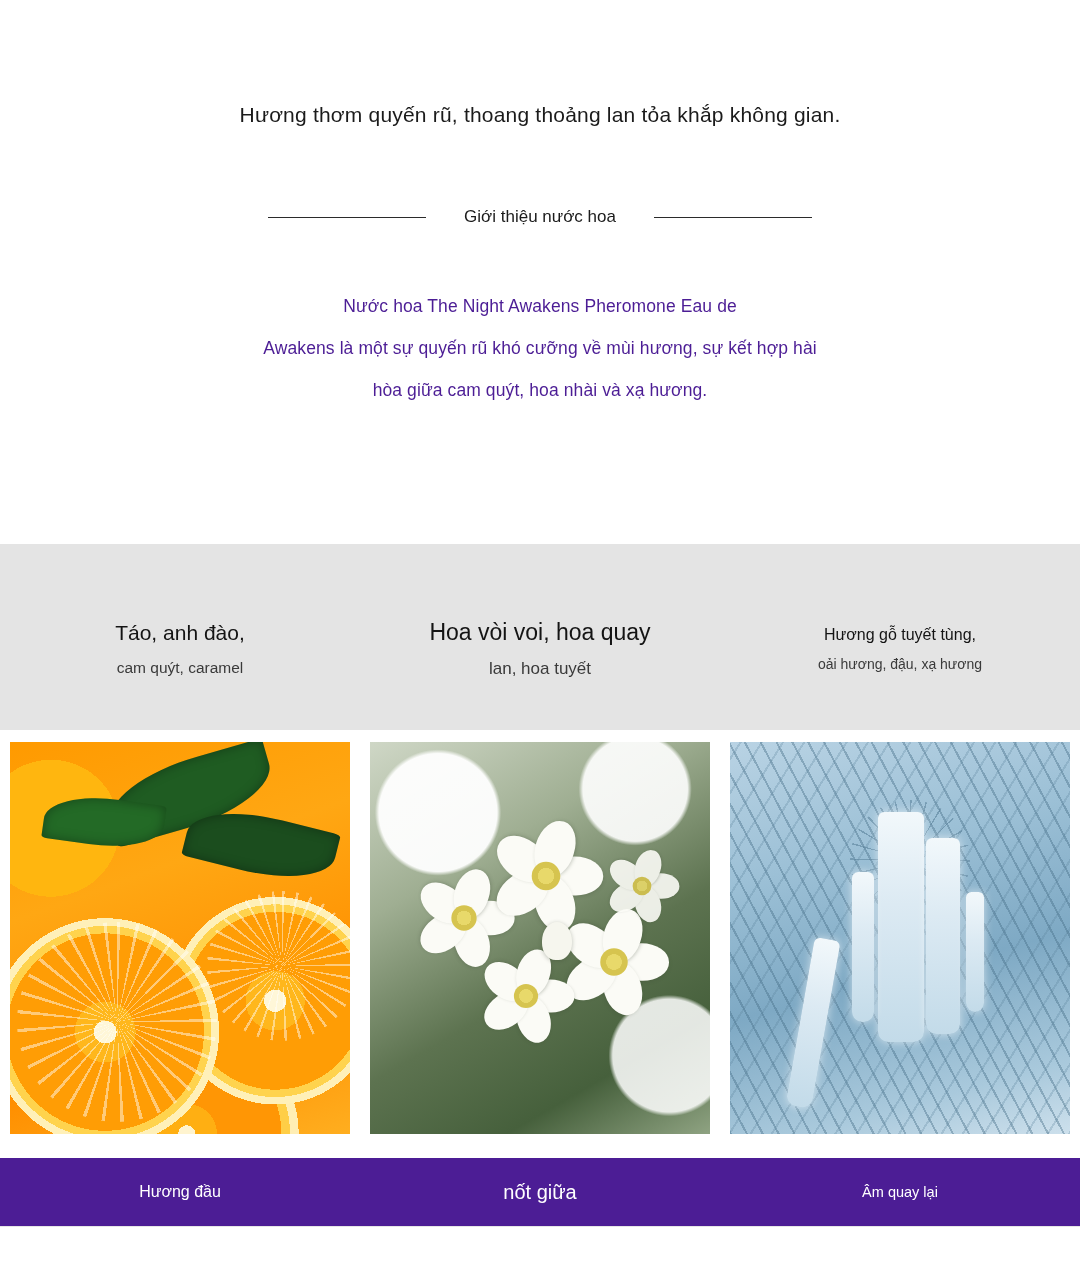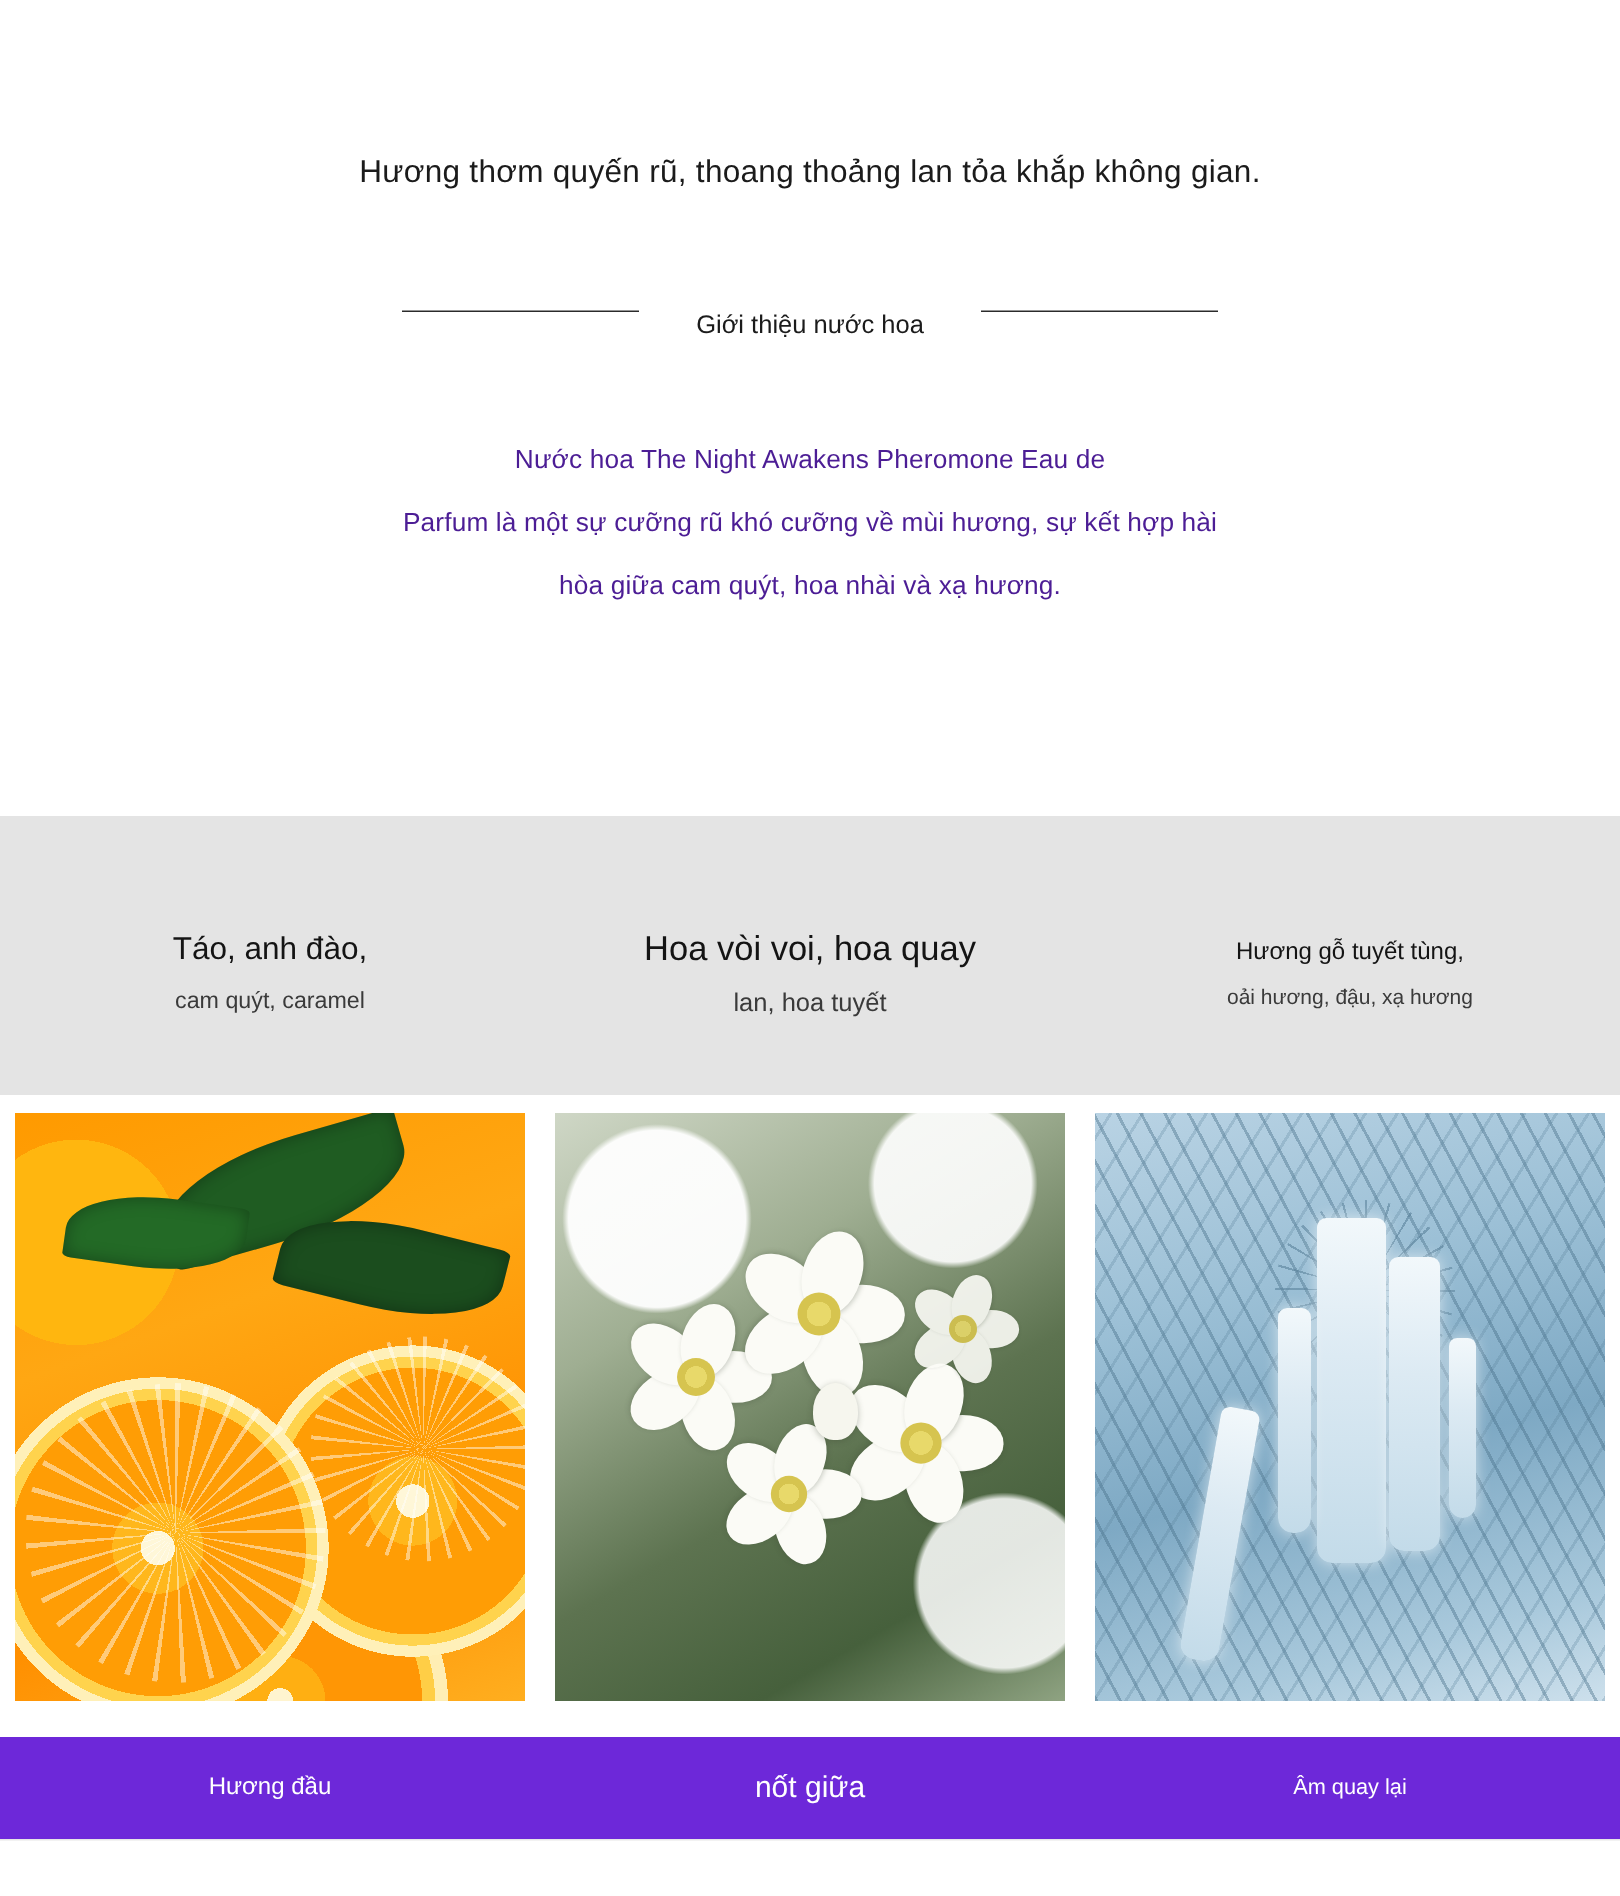--- a/index.html
+++ b/index.html
@@ -30,20 +30,21 @@
     color: #1b1b1b;
     letter-spacing: 0.2px;
     padding-top: 100px;
     line-height: 1.4;
   }
 
   
   .section-head {
     margin-top: 78px;
     display: flex;
+    align-items: center;
     justify-content: center;
     gap: 38px;
   }
   .rule {
     width: 158px;
     height: 1px;
     background: #2b2b2b;
   }
   .section-head .label {
     font-size: 17px;
@@ -252,21 +253,21 @@
     opacity: 0.85;
   }
 
   
   .bottom-bar {
     position: absolute;
     top: 1158px;
     left: 0;
     width: 1080px;
     height: 68px;
-    background: #6d28d9;
+    background: #4c1d95;
     display: flex;
     align-items: center;
   }
   .bar-col {
     flex: 1 1 33.33%;
     text-align: center;
     color: #ffffff;
   }
   .bar-col.size-md { font-size: 16px; font-weight: 500; }
   .bar-col.size-lg { font-size: 20px; font-weight: 500; }
@@ -290,21 +291,21 @@
   <div class="tagline">Hương thơm quyến rũ, thoang thoảng lan tỏa khắp không gian.</div>
 
   <div class="section-head">
     <div class="rule"></div>
     <div class="label">Giới thiệu nước hoa</div>
     <div class="rule"></div>
   </div>
 
   <div class="description">
     <span class="line">Nước hoa The Night Awakens Pheromone Eau de</span>
-    <span class="line">Parfum là một sự cưỡng rũ khó cưỡng về mùi hương, sự kết hợp hài</span>
+    <span class="line">Awakens là một sự quyến rũ khó cưỡng về mùi hương, sự kết hợp hài</span>
     <span class="line">hòa giữa cam quýt, hoa nhài và xạ hương.</span>
   </div>
 
   <div class="notes-band">
     <div class="notes-grid">
 
       <div class="note-col size-md">
         <div class="note-title">Táo, anh đào,</div>
         <div class="note-sub">cam quýt, caramel</div>
       </div>

